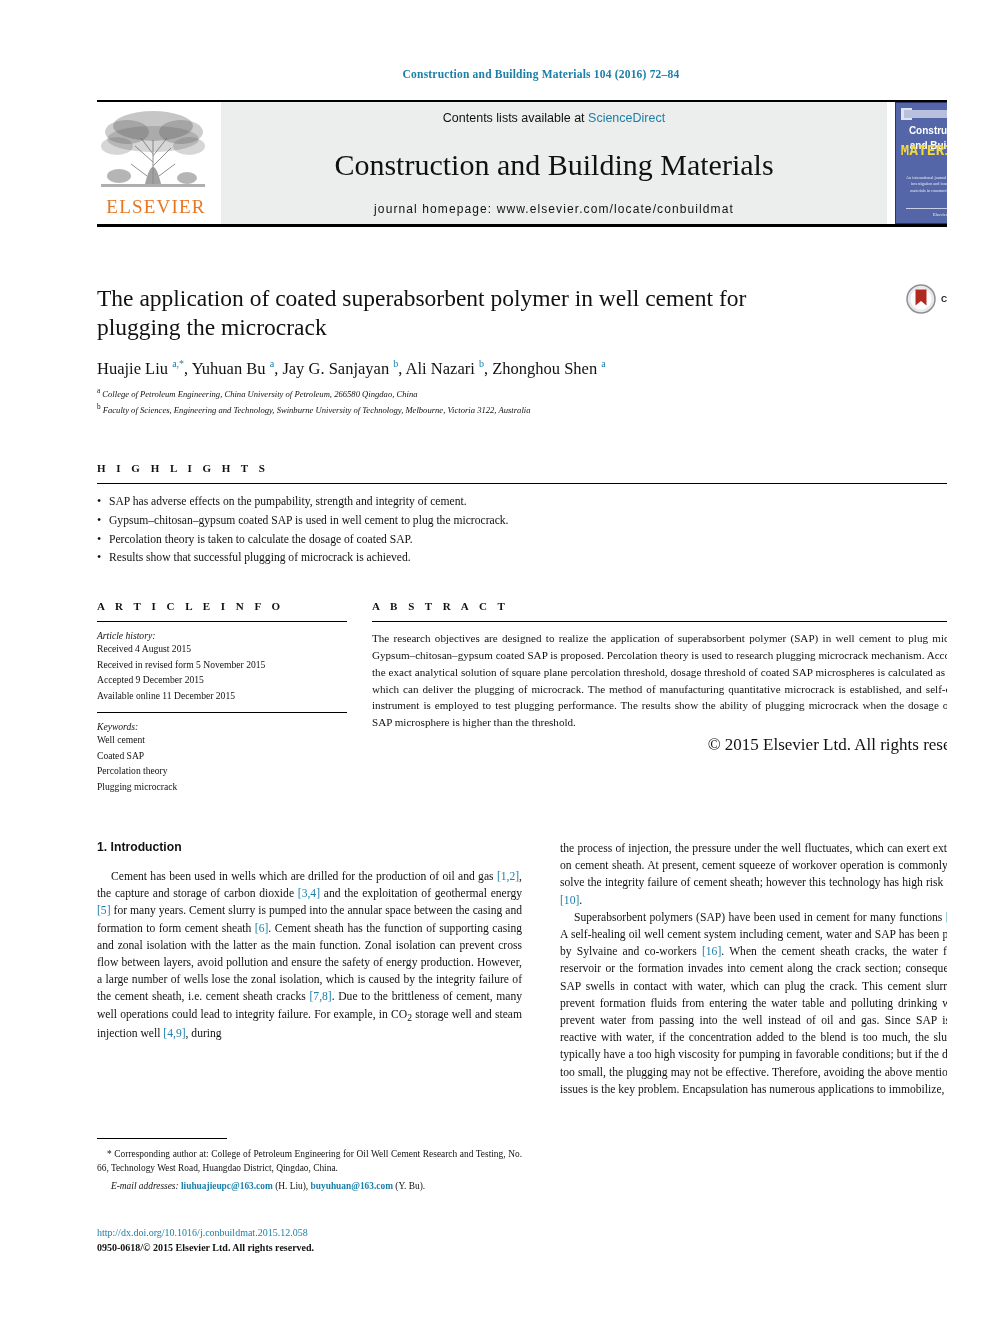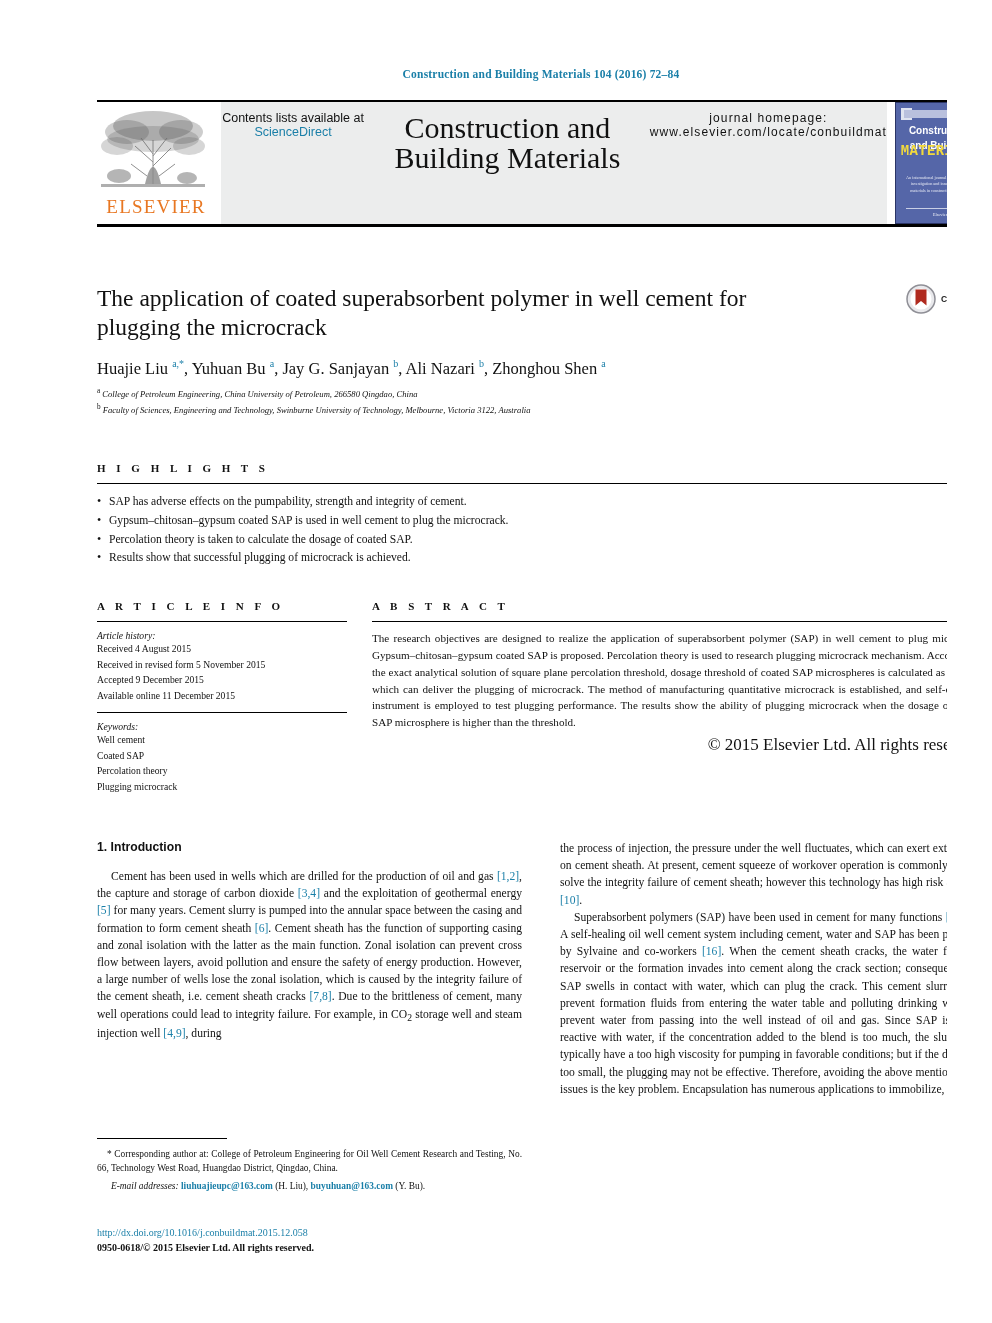--- a/index.html
+++ b/index.html
@@ -64,20 +64,21 @@
     text-align: center;
     margin-top: -2px;
   }
   .journal-band {
     flex: 1 1 auto;
     background: #eceded;
     margin-left: 6px;
     margin-right: 8px;
     position: relative;
     display: flex;
+    flex-direction: column;
     justify-content: space-between;
     padding: 9px 0 8px 0;
   }
   .contents-line {
     text-align: center;
     font-family: "Liberation Sans", sans-serif;
     font-size: 12.5px;
     color: #111;
   }
   .contents-line .sd {

